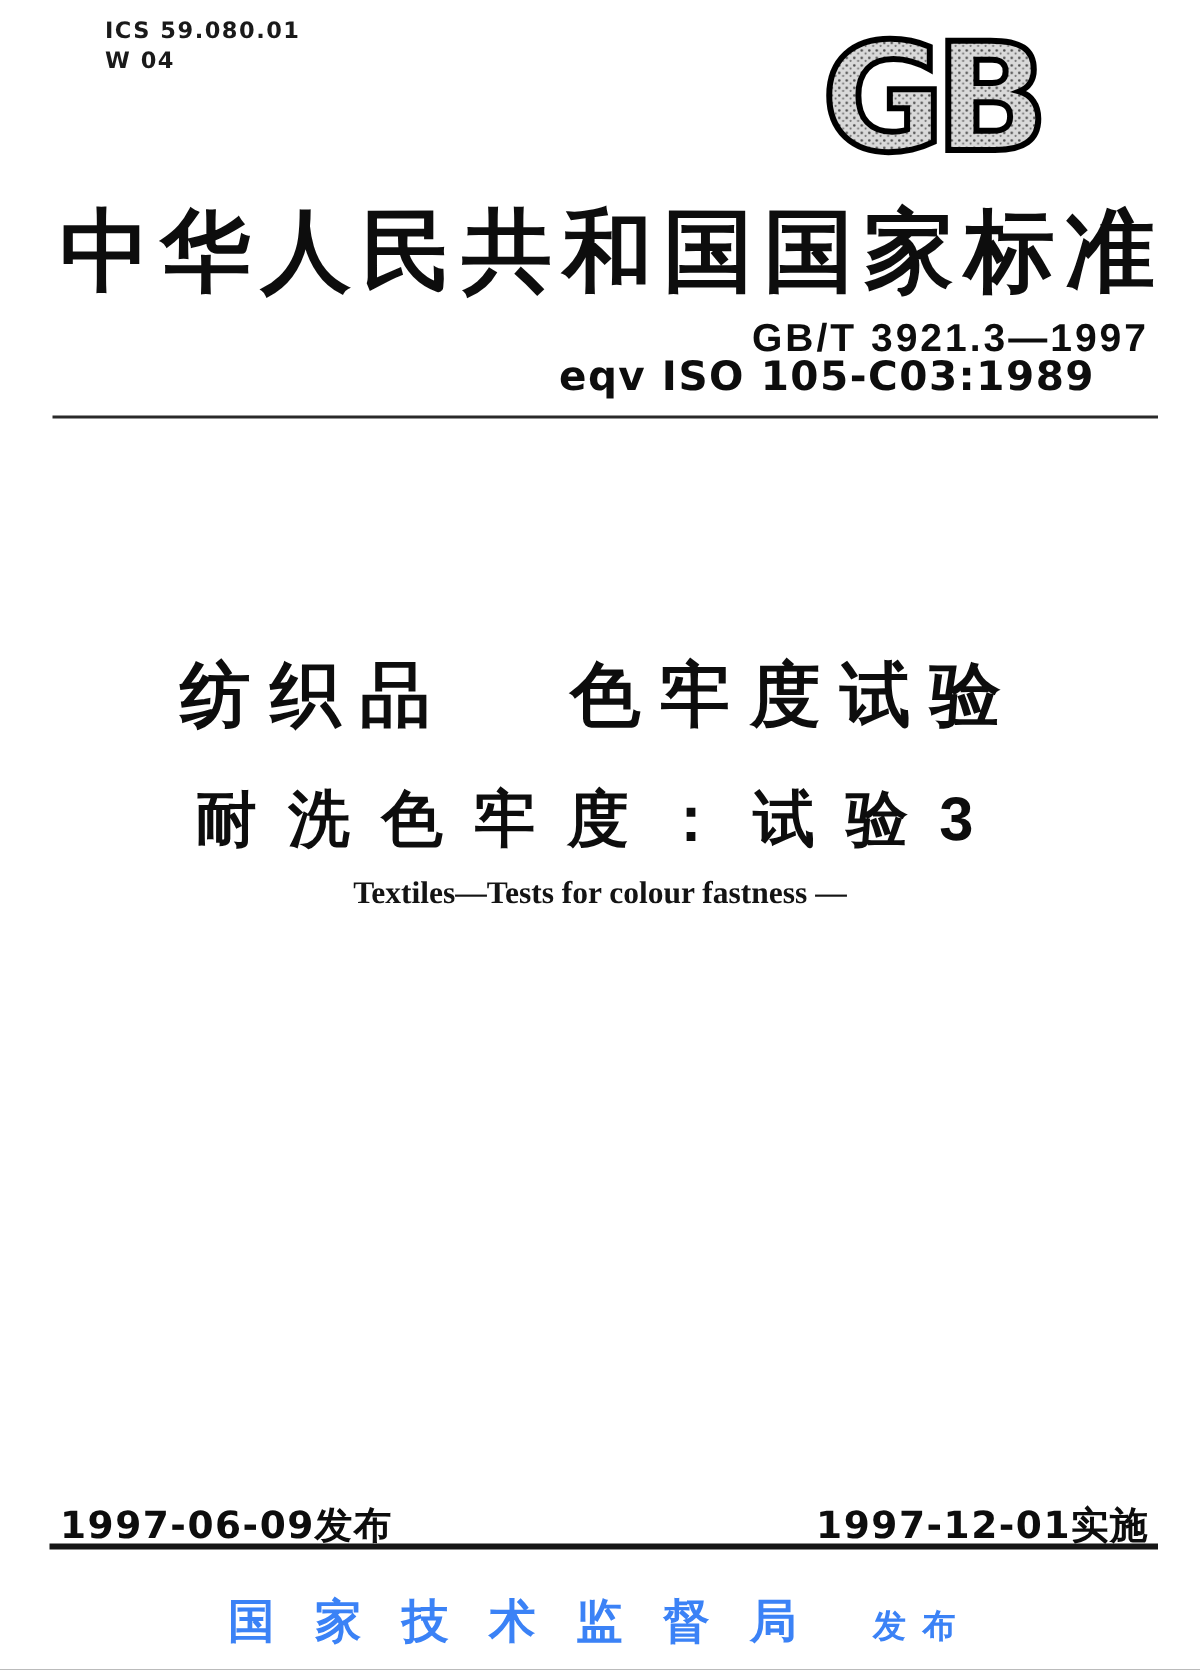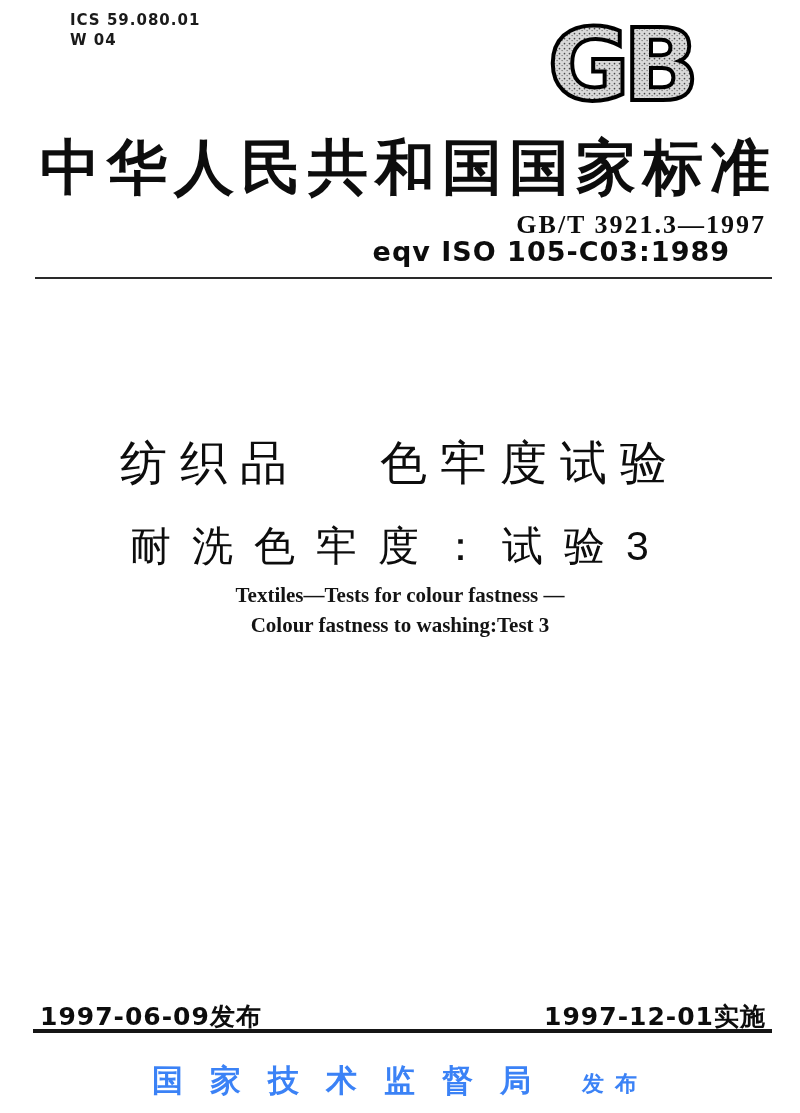--- a/index.html
+++ b/index.html
@@ -70,21 +70,21 @@
   
   .std-num-block {
     position: absolute;
     right: 34px;
     top: 210px;
     text-align: right;
     z-index: 2;
     color: #0d0d0d;
   }
   .std-num {
-    font-family: Liberation Serif, serif;
+    font-family: Liberation Sans, sans-serif;
     font-weight: bold;
     font-size: 26px;
     letter-spacing: 2px;
     line-height: 30px;
   }
   .std-eqv {
     font-family: "DejaVu Sans", sans-serif;
     font-weight: bold;
     font-size: 27px;
     letter-spacing: 1px;
@@ -102,21 +102,21 @@
   }
 
   
   .cn-title {
     position: absolute;
     left: 0;
     top: 432px;
     width: 100%;
     text-align: center;
     font-family: "Liberation Sans", "DejaVu Sans", sans-serif;
-    font-weight: normal;
+    font-weight: bold;
     color: #0d0d0d;
   }
   .cn-line1 {
     font-size: 47px;
     letter-spacing: 13px;
     white-space: nowrap;
   }
   .cn-line1 .title-gap { display: inline-block; width: 80px; }
   .cn-line2 {
     margin-top: 24px;
@@ -220,21 +220,20 @@
 
   <div class="cn-title">
     <div class="cn-line1">
       <span>纺织品</span><span class="title-gap"></span><span>色牢度试验</span>
     </div>
     <div class="cn-line2">耐洗色牢度：试验3</div>
   </div>
 
   <div class="en-title">
     <div>Textiles—Tests for colour fastness —</div>
-    <div>Colour fastness to washing:Test 3</div>
   </div>
 
   <div class="date-row">
     <span>1997-06-09发布</span>
     <span>1997-12-01实施</span>
   </div>
 
   <div class="rule-bottom"></div>
 
   <div class="issuer-row">

